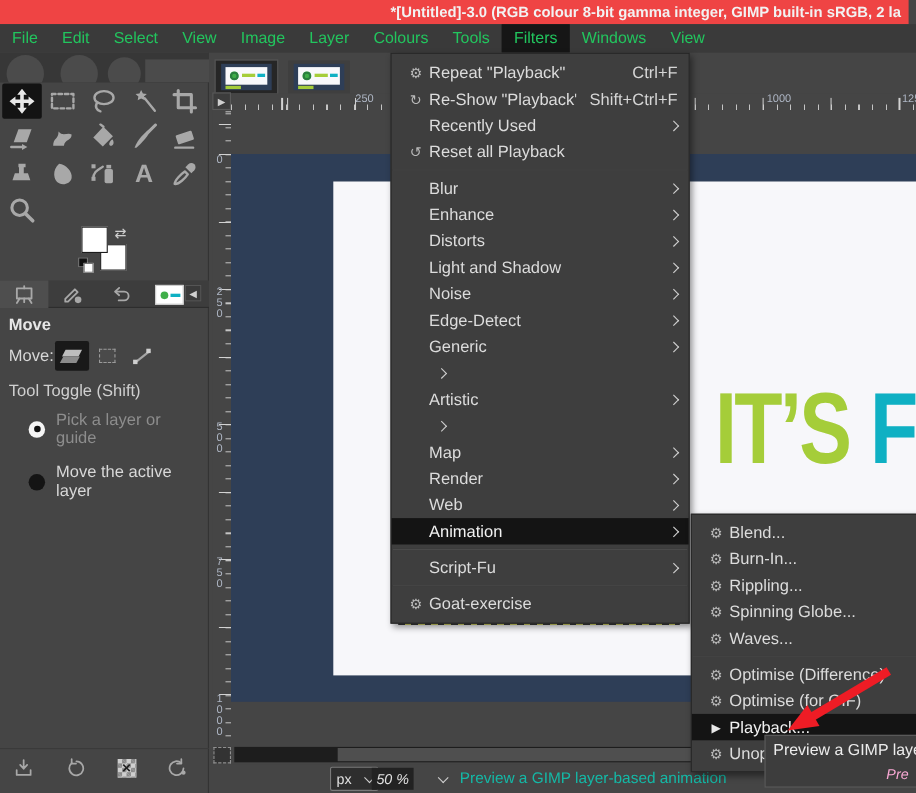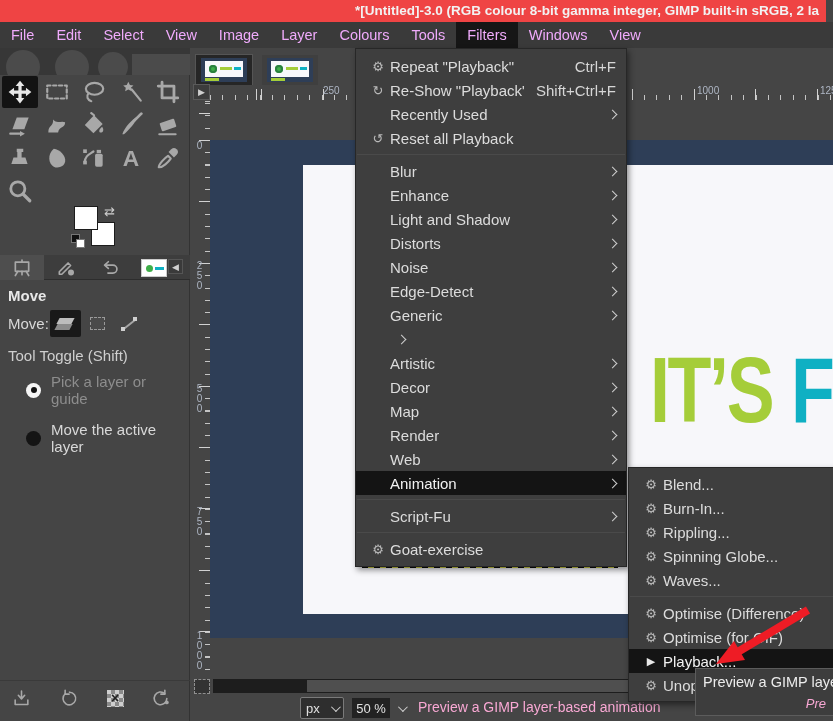--- a/index.html
+++ b/index.html
@@ -6,21 +6,21 @@
   html,body { background:#2e2e2e; }
   #app {
     position:relative; width:833px; height:721px; overflow:hidden;
     background:#454545; font-family:"Liberation Sans", sans-serif;
     color:#dcdcdc; -webkit-font-smoothing:antialiased;
   }
   
   .titlebar { position:absolute; left:0; top:0; width:826px; height:22px; background:#ef4444; overflow:hidden; }
   .titlebar .title { position:absolute; left:355px; top:3px; white-space:nowrap; font-size:13.5px; font-weight:bold; color:#f2f2f2; }
   .menubar { position:absolute; left:0; top:22px; width:833px; height:26px; background:#3a3a3a; display:flex; align-items:stretch; font-size:14.5px; }
-  .menubar .mbi { padding:0 11px; display:flex; align-items:center; color:#f0abfc; cursor:default; }
+  .menubar .mbi { padding:0 11px; display:flex; align-items:center; color:#22c55e; cursor:default; }
   .menubar .mbi.active { background:#161616; }
   
   .toolbox { position:absolute; left:0; top:48px; width:190px; height:673px; background:#454545; border-right:1px solid #333; }
   .wilber { position:absolute; left:0; top:0; width:190px; height:27px; background:#373737; overflow:hidden; }
   .wilber .c { position:absolute; border-radius:50%; background:#4b4b4b; }
   .wilber .r { position:absolute; background:#4b4b4b; }
   .toolgrid { position:absolute; left:2px; top:28px; width:186px; }
   .tool { position:absolute; width:36px; height:32px; display:flex; align-items:center; justify-content:center; border-radius:2px; }
   .tool.selected { background:#131313; }
   .tool svg { display:block; }
@@ -96,23 +96,23 @@
      background:repeating-linear-gradient(90deg,#0d0d0d 0 6px,#d9d94c 6px 12px); }
   .ants-v { position:absolute; left:410px; top:185px; width:3px; height:281px;
      background:repeating-linear-gradient(180deg,#0d0d0d 0 6px,#e6e6e6 6px 12px); }
   
   .qmask { position:absolute; left:194px; top:679px; width:16px; height:15px; background:#333; border:1px dashed #909090; }
   .hscroll-track { position:absolute; left:213px; top:679px; width:620px; height:14px; background:#1d1d1d; }
   .hscroll-thumb { position:absolute; left:94px; top:1px; height:12px; width:526px; background:#4f4f4f; }
   
   .statusbar { position:absolute; left:190px; top:695px; width:643px; height:26px; background:#454545; display:flex; align-items:center; font-size:14px; }
   .unit-dd { position:absolute; left:110px; top:2px; width:44px; height:22px; border:1px solid #7a7a7a; border-radius:2px; background:#2e2e2e; display:flex; align-items:center; justify-content:space-between; padding:0 5px; font-size:13px; color:#e0e0e0; }
-  .zoom-box { position:absolute; left:162px; top:3px; width:38px; height:20px; background:#222; color:#e0e0e0; font-size:13px; display:flex; align-items:center; justify-content:center; }
+  .zoom-box { position:absolute; left:148px; top:3px; width:38px; height:20px; background:#222; color:#e0e0e0; font-size:13px; display:flex; align-items:center; justify-content:center;font-style:italic; }
   .zoom-dd { position:absolute; left:201px; top:3px; width:20px; height:20px; display:flex; align-items:center; justify-content:center; }
-  .status-msg { position:absolute; left:228px; top:4px; font-size:14px; color:#f9a8d4; white-space:nowrap; }
+  .status-msg { position:absolute; left:228px; top:4px; font-size:14px; color:#14b8a6; white-space:nowrap; }
   .chev-down { display:inline-block; width:7px; height:7px; border-right:1.7px solid #cfcfcf; border-bottom:1.7px solid #cfcfcf; transform:rotate(45deg) translateY(-2px); }
   
   .menu { position:absolute; background:#3e3e3e; border:1px solid #272727; box-shadow:2px 3px 6px rgba(0,0,0,.45); font-size:15px; color:#dcdcdc; }
   .filters-menu { left:355px; top:48px; width:272px; padding:5px 0; }
   .anim-menu { left:628px; top:467px; width:210px; padding:4px 0; }
   .mi { position:relative; height:24px; display:flex; align-items:center; padding:0 10px 0 10px; }
   .mi .ic { width:24px; flex:0 0 24px; text-align:center; font-size:13px; color:#b9b9b9; }
   .mi .lbl { flex:1 1 auto; white-space:nowrap; overflow:hidden; }
   .mi .accel { margin-left:12px; color:#d6d6d6; }
   .mi .chev { width:7px; height:7px; border-right:1.7px solid #cfcfcf; border-top:1.7px solid #cfcfcf; transform:rotate(45deg); margin-left:8px; flex:0 0 auto; }
@@ -447,30 +447,30 @@
         <span class="lbl">Blur</span>
         <span class="chev"></span>
       </div>
     <div class="mi">
         <span class="ic"></span>
         <span class="lbl">Enhance</span>
         <span class="chev"></span>
       </div>
     <div class="mi">
         <span class="ic"></span>
+        <span class="lbl">Distorts</span>
+        <span class="chev"></span>
+      </div>
+    <div class="mi">
+        <span class="ic"></span>
         <span class="lbl">Light and Shadow</span>
         <span class="chev"></span>
       </div>
     <div class="mi">
         <span class="ic"></span>
-        <span class="lbl">Distorts</span>
-        <span class="chev"></span>
-      </div>
-    <div class="mi">
-        <span class="ic"></span>
         <span class="lbl">Noise</span>
         <span class="chev"></span>
       </div>
     <div class="mi">
         <span class="ic"></span>
         <span class="lbl">Edge-Detect</span>
         <span class="chev"></span>
       </div>
     <div class="mi">
         <span class="ic"></span>
@@ -481,21 +481,20 @@
         <span class="ic"></span>
         <span class="chev"></span>
       </div>
     <div class="mi">
         <span class="ic"></span>
         <span class="lbl">Artistic</span>
         <span class="chev"></span>
       </div>
     <div class="mi">
         <span class="ic"></span>
-        <span class="lbl">Decor</span>
         <span class="chev"></span>
       </div>
     <div class="mi">
         <span class="ic"></span>
         <span class="lbl">Map</span>
         <span class="chev"></span>
       </div>
     <div class="mi">
         <span class="ic"></span>
         <span class="lbl">Render</span>

